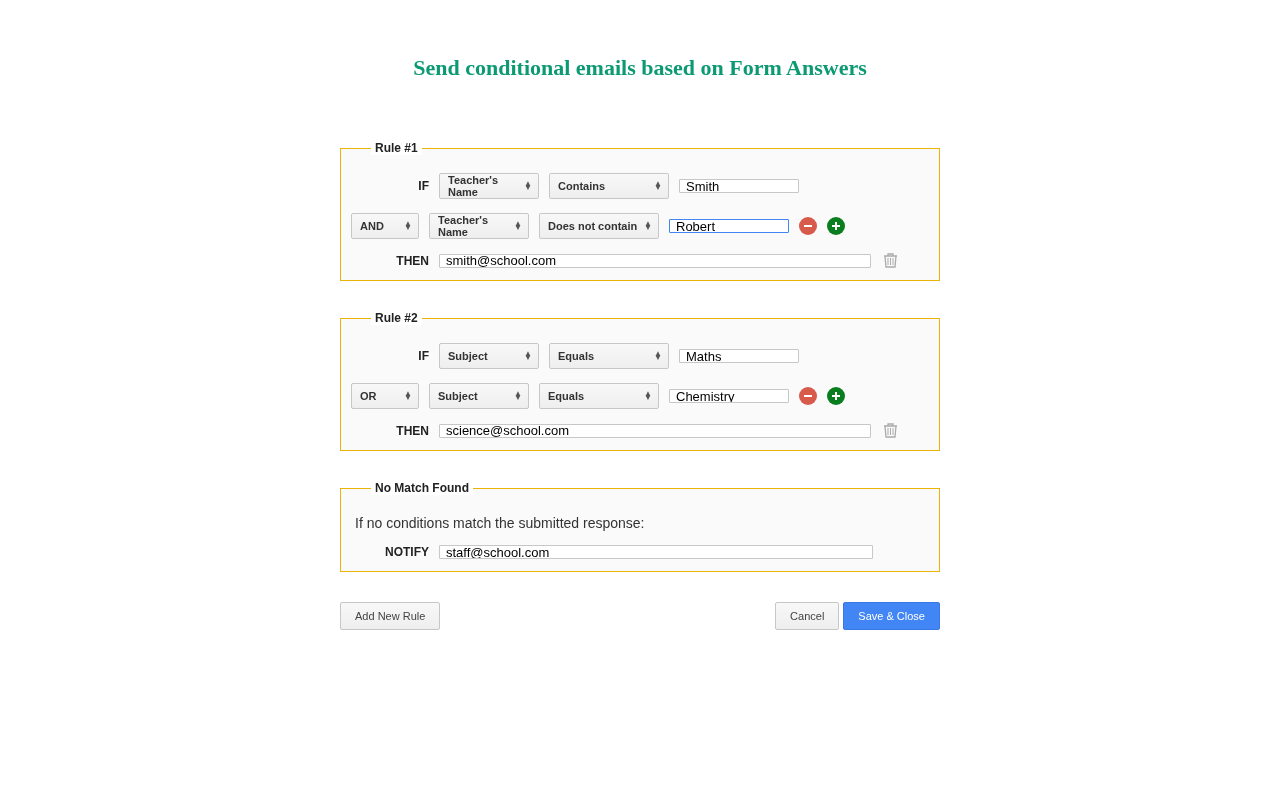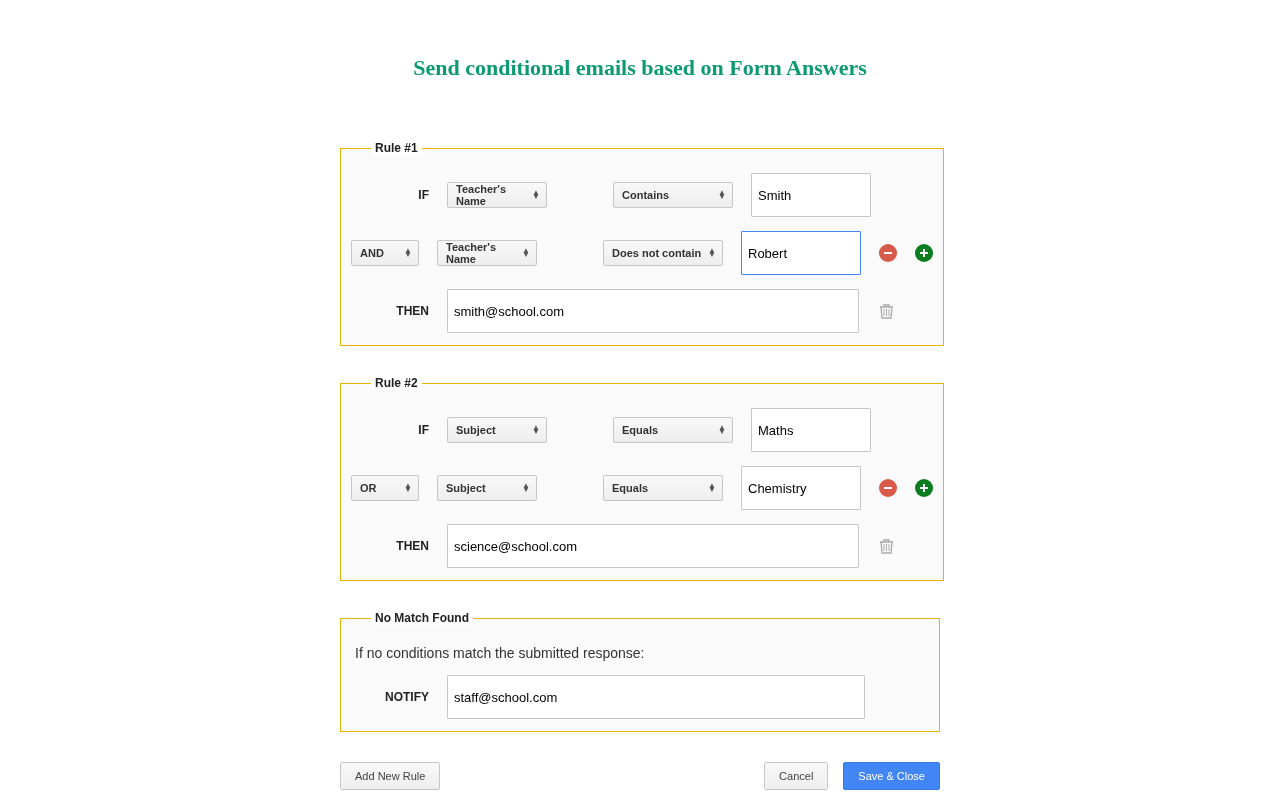--- a/index.html
+++ b/index.html
@@ -39,21 +39,21 @@
     fieldset.rule-box legend {
       font-weight: bold;
       font-size: 12px;
       padding: 0 4px;
       margin-left: 20px;
       background: #fff;
     }
     .row {
       display: flex;
       align-items: center;
-      gap: 18px;
+      gap: 10px;
       margin-top: 14px;
     }
     .row:first-of-type {
       margin-top: 8px;
     }
     .label-col {
       width: 78px;
       text-align: right;
       font-weight: bold;
       font-size: 12px;
@@ -83,24 +83,23 @@
       color: #555;
     }
     .sel-logic {
       width: 68px;
     }
     .sel-field {
       width: 100px;
     }
     .sel-op {
       width: 120px;
-      margin-left: 48px;
     }
     .input {
-      height: 44px;
+      height: 14px;
       border: 1px solid #c7c7c7;
       background: #fff;
       padding: 0 6px;
       font-size: 13px;
       border-radius: 1px;
     }
     .input.focused {
       border-color: #4285f4;
       outline: none;
     }
@@ -150,21 +149,21 @@
       margin: 10px 0 4px 4px;
     }
     .footer {
       display: flex;
       justify-content: space-between;
       align-items: center;
       margin-top: 12px;
     }
     .footer-right {
       display: flex;
-      gap: 15px;
+      gap: 4px;
     }
     .btn {
       height: 28px;
       padding: 0 14px;
       border: 1px solid #c7c7c7;
       background: linear-gradient(#f8f8f8, #eeeeee);
       border-radius: 2px;
       font-size: 11px;
       font-weight: normal;
       color: #444;

